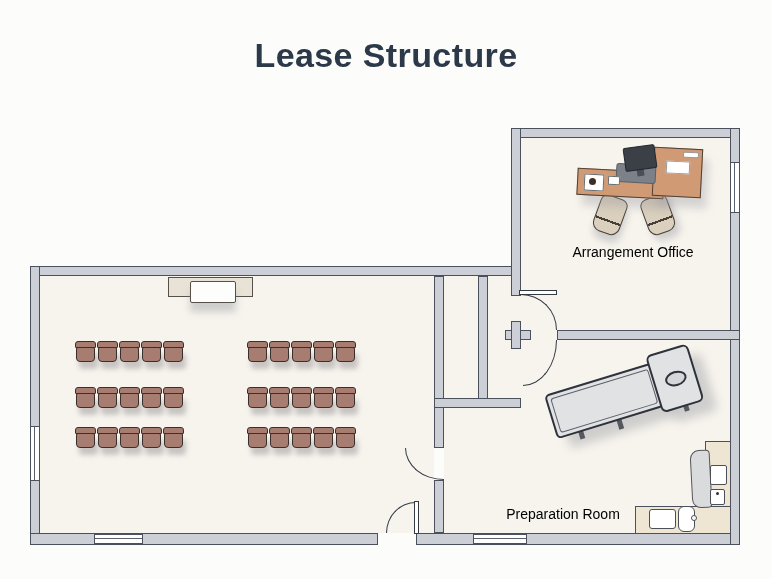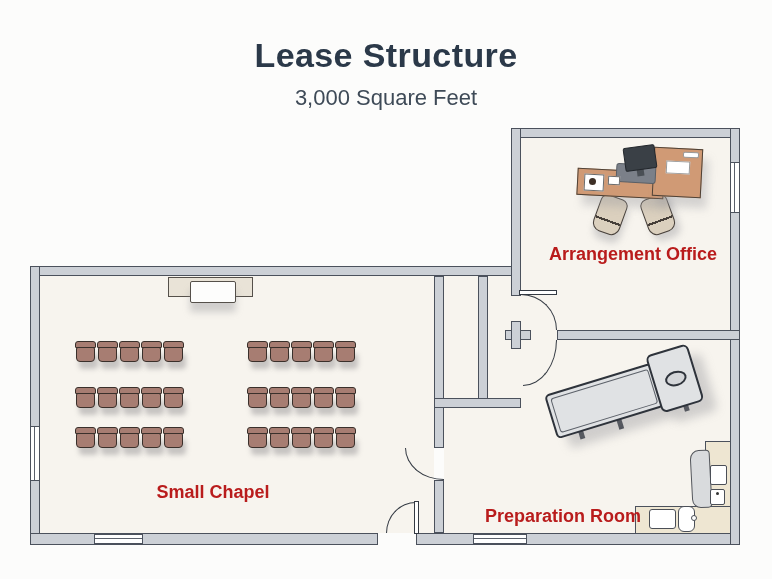--- a/index.html
+++ b/index.html
@@ -29,21 +29,21 @@
 
   
   .arc{border:1.6px solid #343a43;background:transparent;}
   .arc.tr{border-left:none;border-bottom:none;border-top-right-radius:100% 100%;}
   .arc.br{border-left:none;border-top:none;border-bottom-right-radius:100% 100%;}
   .arc.bl{border-right:none;border-top:none;border-bottom-left-radius:100% 100%;}
   .arc.tl{border-right:none;border-bottom:none;border-top-left-radius:100% 100%;}
   .leaf{background:#fff;border:1.2px solid #343a43;}
 
   
-  .room-label{font-size:18px;font-weight:700;color:#b91c1c;text-align:center;}
+  .room-label{font-size:14px;font-weight:400;color:#000000;text-align:center;}
 
   
   .chair{width:21px;height:22px;}
   .chair .cback{height:7px;background:var(--chair,#a77d72);border:1.5px solid #3a302b;
     border-radius:3px 3px 1px 1px;box-sizing:border-box;}
   .chair .cseat{height:15px;width:19px;margin:-1px 0 0 1px;background:var(--chair,#a77d72);
     border:1.5px solid #3a302b;border-radius:2px 2px 4px 4px;box-sizing:border-box;
     box-shadow:3px 7px 5px rgba(140,138,140,.45);}
 
   
@@ -71,21 +71,20 @@
   .leg{background:#2e333b;}
   .counter{background:var(--counter,#eee6d2);border:1px solid #4b515c;}
   .citem{background:#fff;border:1.5px solid #4b4f57;}
 </style>
 </head>
 <body>
 
 <div class="canvas">
 
   <div class="abs title">Lease Structure</div>
-  <div class="abs subtitle">3,000 Square Feet</div>
 
   <div class="abs floor" style="left:40px;top:276px;width:394px;height:257px;"></div>
   <div class="abs floor" style="left:521px;top:138px;width:209px;height:202px;"></div>
   <div class="abs floor" style="left:444px;top:276px;width:77px;height:257px;"></div>
   <div class="abs floor" style="left:444px;top:340px;width:286px;height:193px;"></div>
 
   <div class="abs altar" style="left:168px;top:277px;width:85px;height:20px;"></div>
   <div class="abs lectern" style="left:190px;top:281px;width:46px;height:22px;"></div>
   <div class="abs" style="left:0;top:0;">
       <div class="chair abs" style="left: 75px; top: 341px;">
@@ -265,17 +264,16 @@
   <div class="abs window h" style="left:473px;top:534px;width:54px;height:10px;"></div>
   <div class="abs window v" style="left:730px;top:162px;width:10px;height:51px;"></div>
 
   <div class="abs leaf" style="left:519px;top:290px;width:38px;height:5px;"></div>
   <div class="abs arc tr" style="left:521px;top:294px;width:36px;height:36px;"></div>
   <div class="abs arc br" style="left:523px;top:340px;width:34px;height:46px;"></div>
   <div class="abs arc bl" style="left:405px;top:448px;width:39px;height:32px;"></div>
   <div class="abs arc tl" style="left:386px;top:502px;width:30px;height:31px;"></div>
   <div class="abs leaf" style="left:414px;top:501px;width:5px;height:33px;"></div>
 
-  <div class="abs room-label" style="left:63px;top:482px;width:300px;">Small Chapel</div>
   <div class="abs room-label" style="left:513px;top:244px;width:240px;">Arrangement Office</div>
   <div class="abs room-label" style="left:443px;top:467px;width:240px;margin-top:39px;">Preparation Room</div>
 
 </div>
 
 </body></html>

